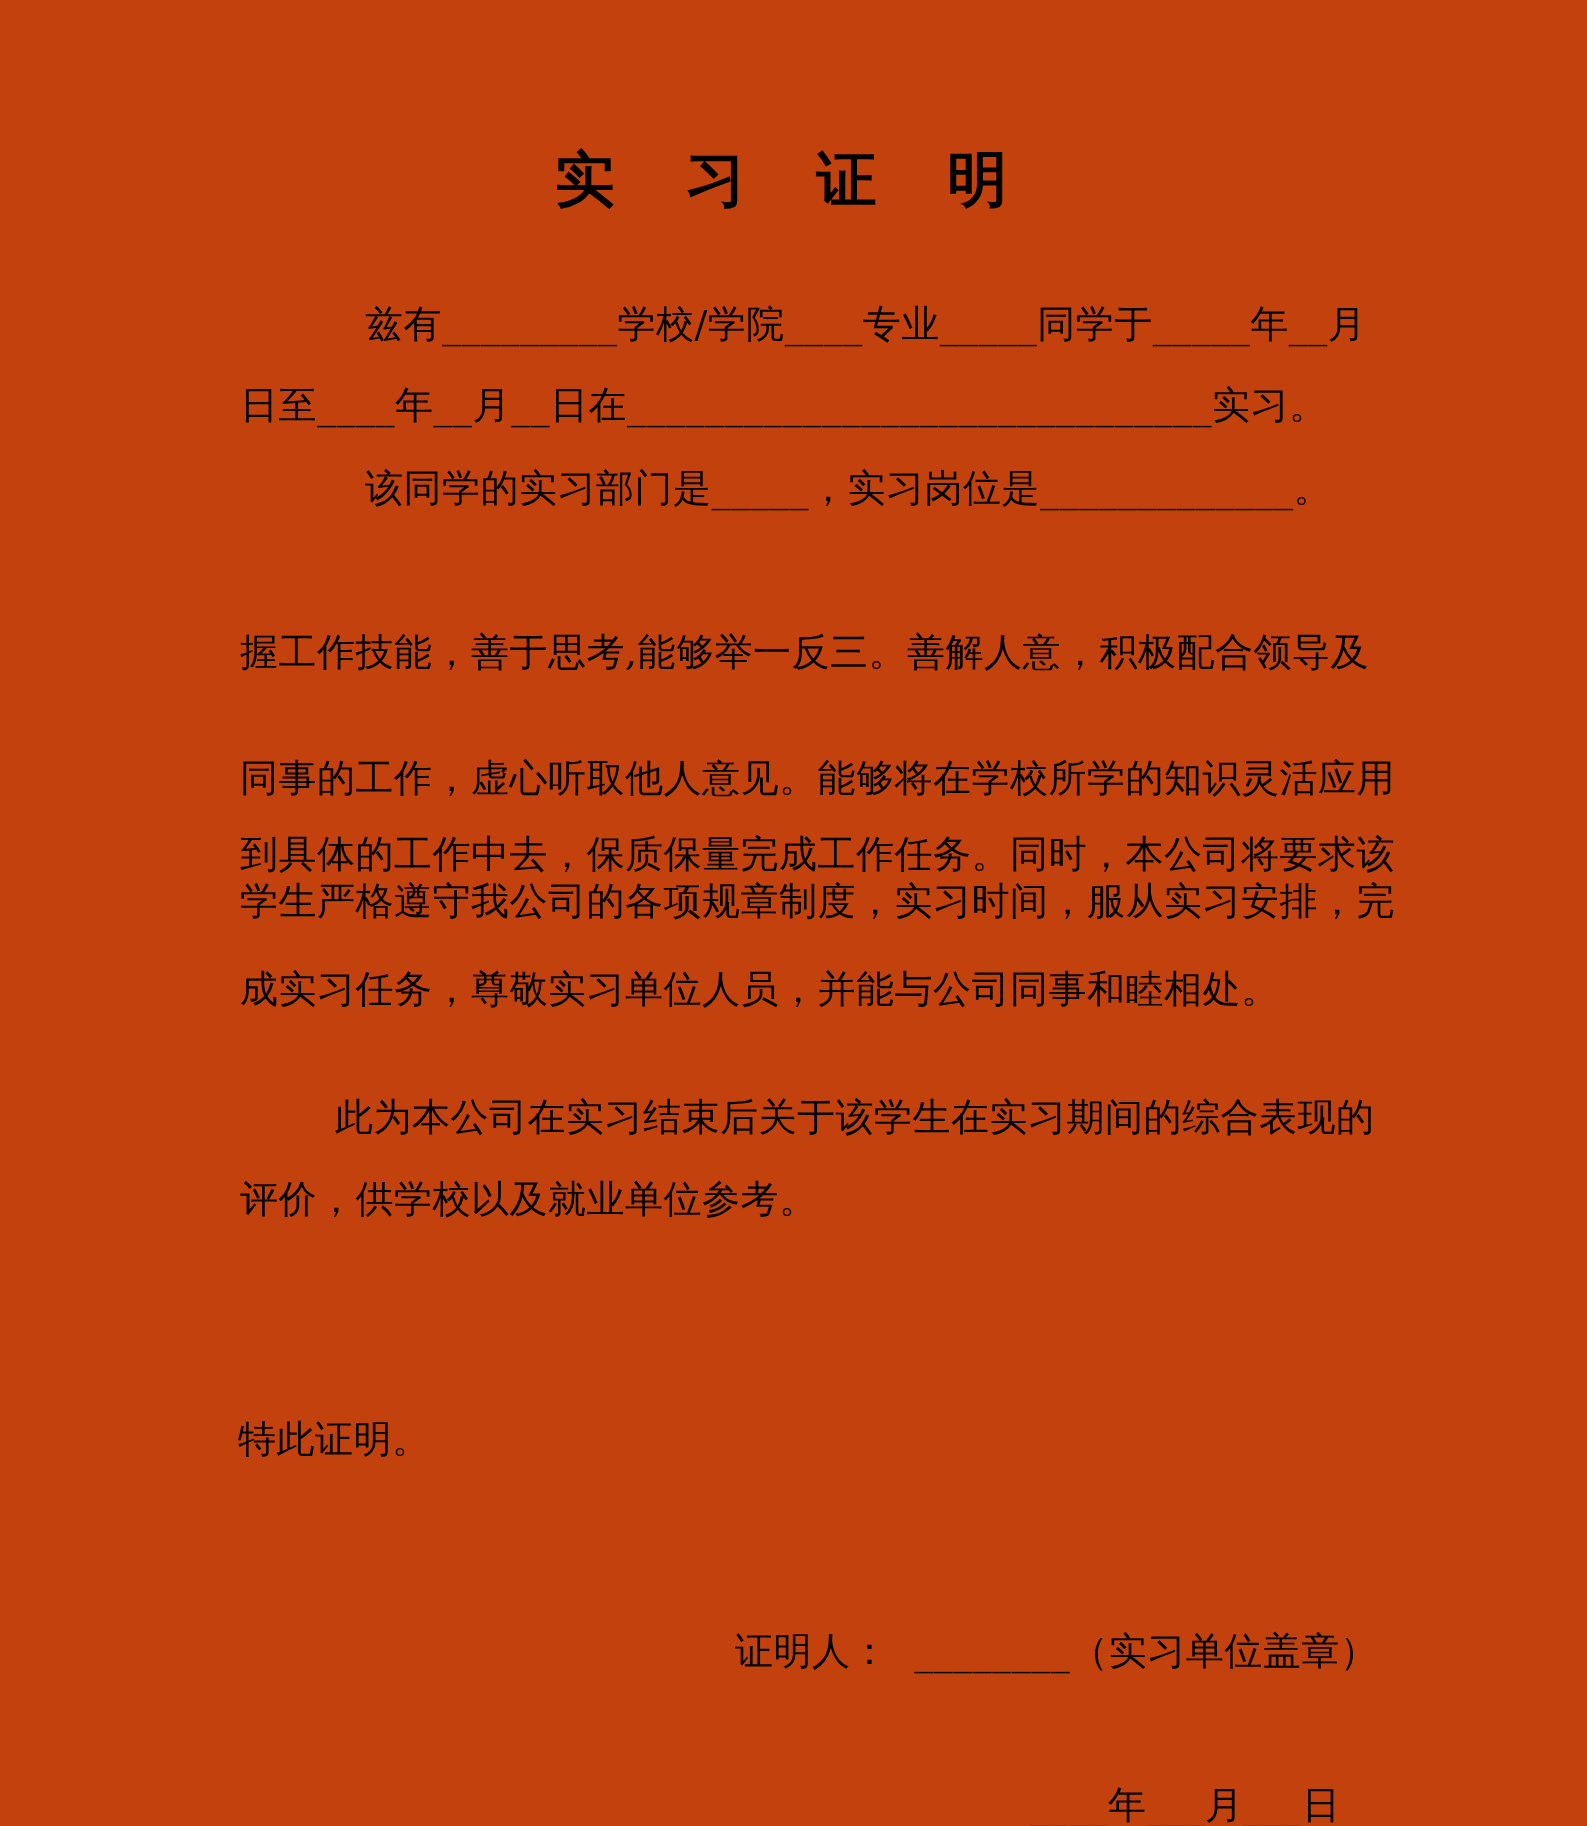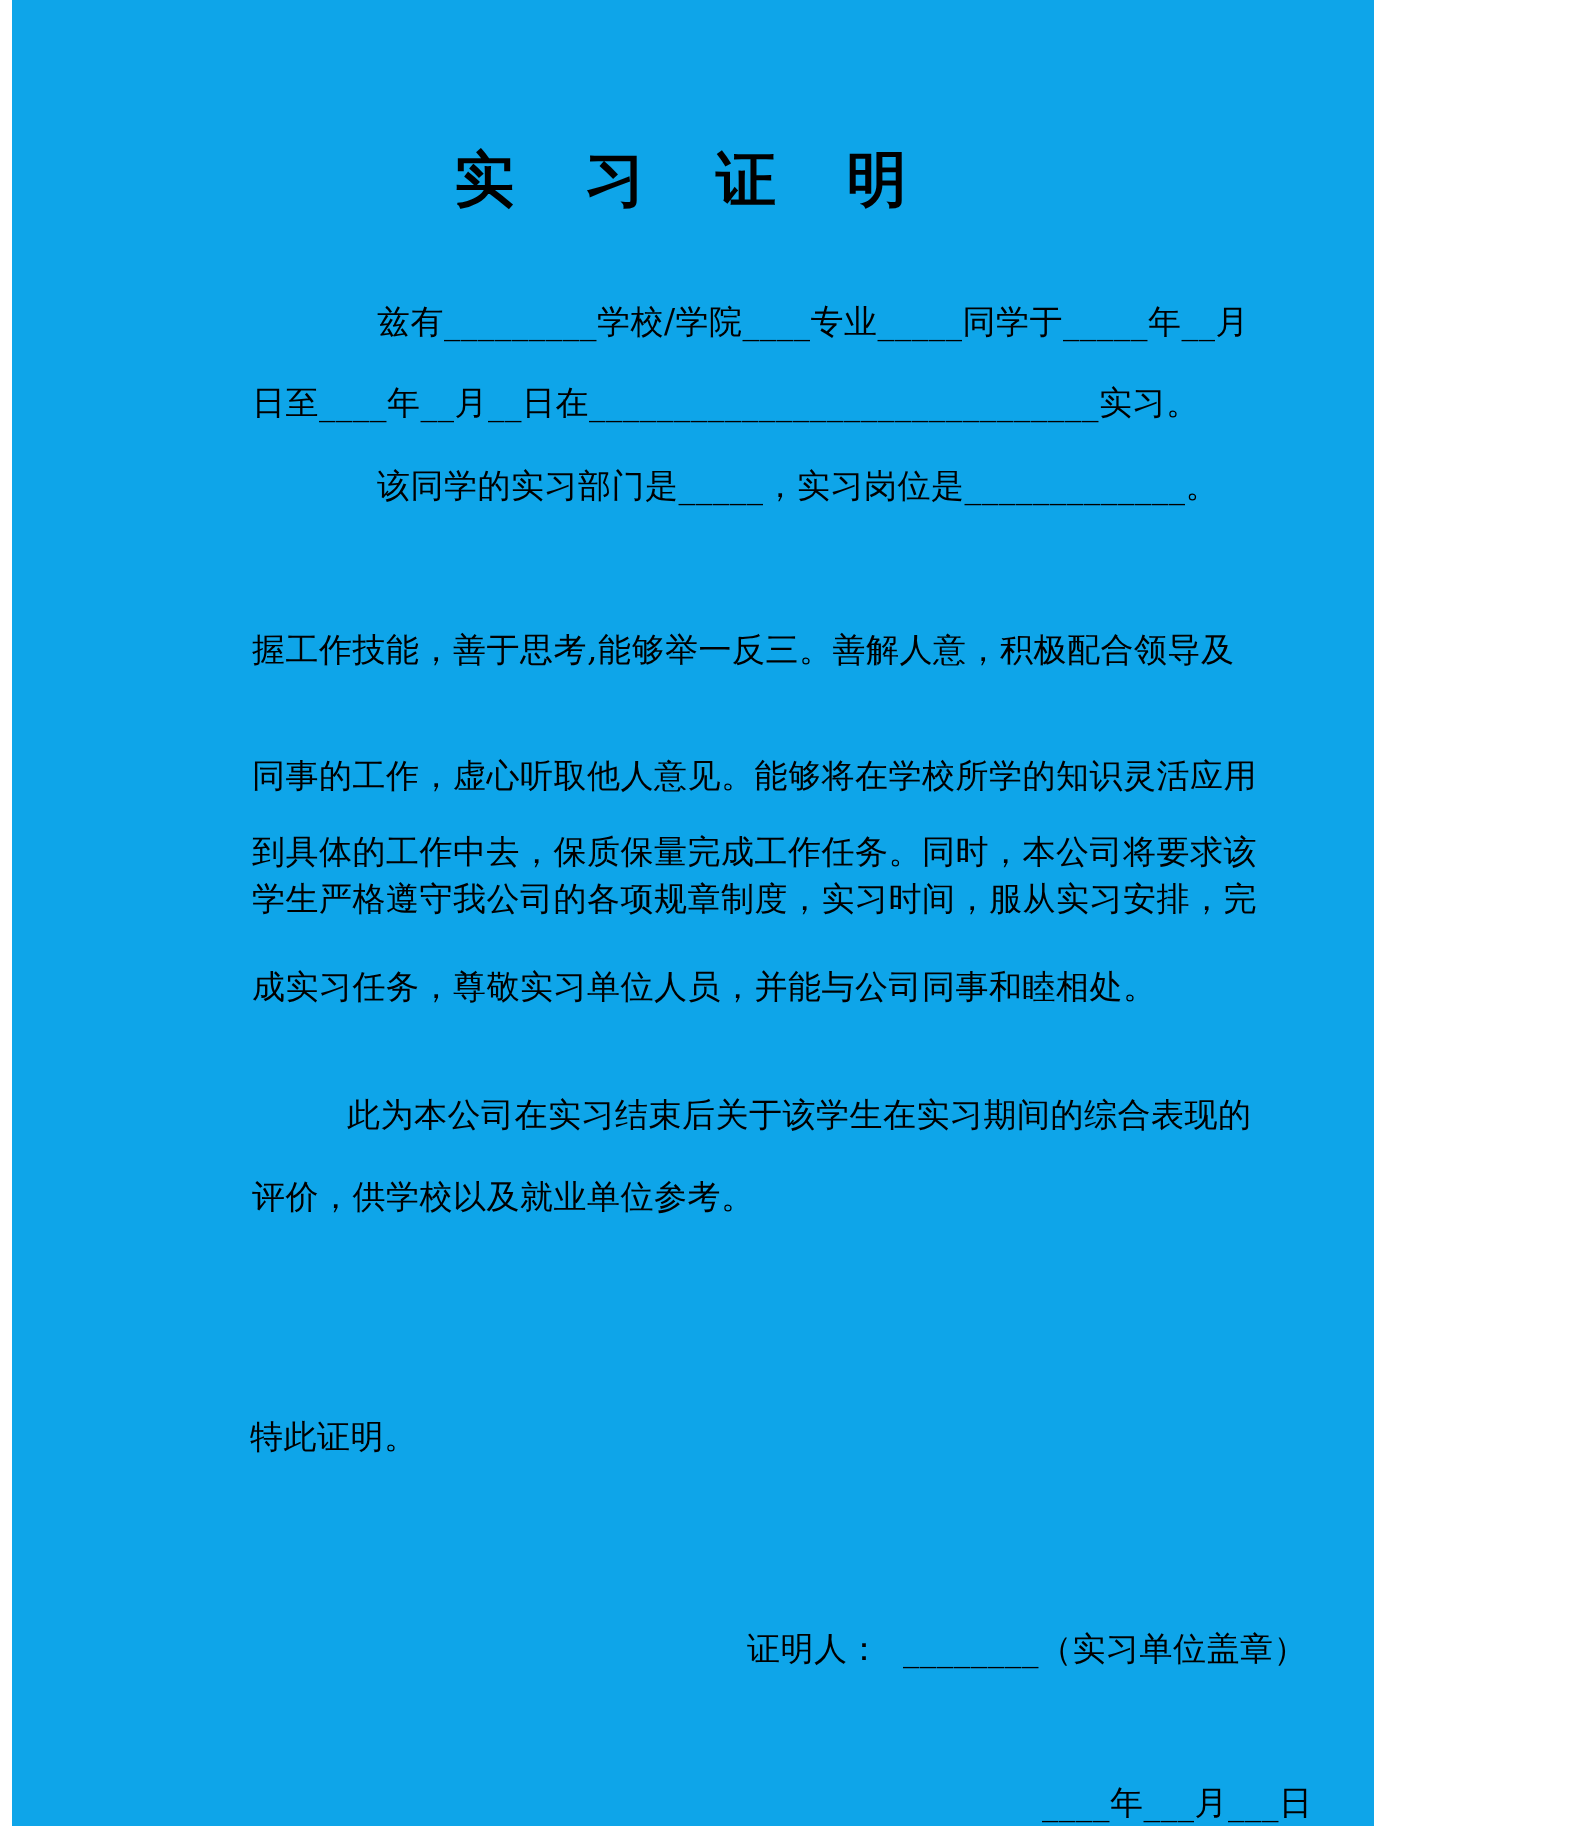--- a/index.html
+++ b/index.html
@@ -10,41 +10,41 @@
   body {
     width: 1587px;
     height: 1826px;
     position: relative;
     font-family: "DejaVu Serif", "Liberation Serif", serif;
     color: #000000;
     overflow: hidden;
   }
   .page {
     position: absolute;
-    left: 12px; top: 0;
-    width: 1362px;
+    left: 0; top: 0;
+    width: 1587px;
     height: 1826px;
-    background: #0ea5e9;
+    background: #c2410c;
   }
   .doc-title {
     position: absolute;
     top: 146px;
     left: 0;
     width: 100%;
     margin: 0;
     text-align: center;
     font-size: 60px;
     font-weight: bold;
     letter-spacing: 25px;
     line-height: 1.1;
     white-space: pre;
   }
   .line {
     position: absolute;
-    font-size: 33px;
+    font-size: 38px;
     line-height: 1.15;
     white-space: pre;
     letter-spacing: 0.5px;
   }
   
   .l0  { top: 303px;  left: 365px; }   
   .l1  { top: 384px;  left: 240px; }   
   .l2  { top: 467px;  left: 365px; }   
   .l3  { top: 548px;  left: 365px; }   
   .l4  { top: 631px;  left: 240px; }   

